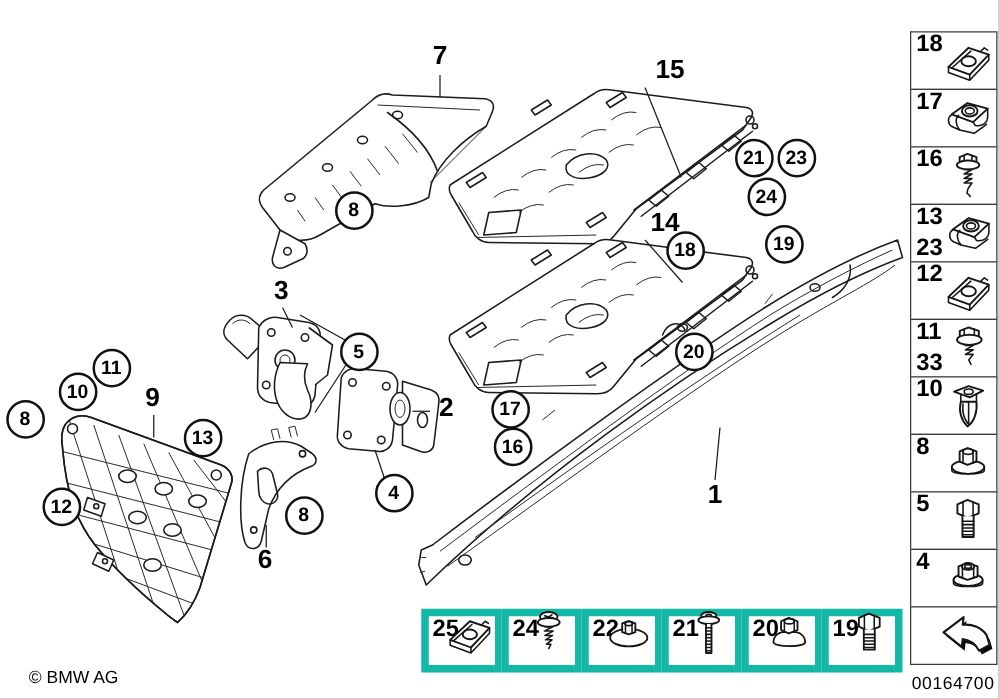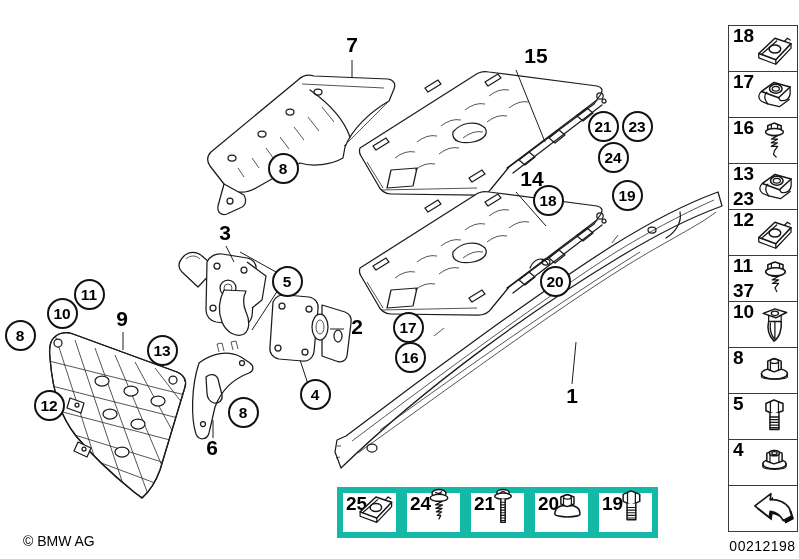--- a/index.html
+++ b/index.html
@@ -307,21 +307,21 @@
         </svg>
       </div>
       <div class="fbox">
         <span class="num">12</span>
         <svg class="ficon">
           <use href="#speed-nut-clip-icon"></use>
         </svg>
       </div>
       <div class="fbox twonum">
         <span class="num">11</span>
-        <span class="num second">37</span>
+        <span class="num second">33</span>
         <svg class="ficon">
           <use href="#bolt-washer-icon"></use>
         </svg>
       </div>
       <div class="fbox">
         <span class="num">10</span>
         <svg class="ficon">
           <use href="#expanding-rivet-icon"></use>
         </svg>
       </div>
@@ -357,34 +357,40 @@
           <use href="#speed-nut-clip-icon"></use>
         </svg>
       </div>
       <div class="bbox">
         <span class="num">24</span>
         <svg class="ficon">
           <use href="#screw-washer-long-icon"></use>
         </svg>
       </div>
       <div class="bbox">
+        <span class="num">22</span>
+        <svg class="ficon">
+          <use href="#washer-nut-icon"></use>
+        </svg>
+      </div>
+      <div class="bbox">
         <span class="num">21</span>
         <svg class="ficon">
           <use href="#stud-screw-icon"></use>
         </svg>
       </div>
       <div class="bbox">
         <span class="num">20</span>
         <svg class="ficon">
           <use href="#cone-nut-icon"></use>
         </svg>
       </div>
       <div class="bbox">
         <span class="num">19</span>
         <svg class="ficon">
           <use href="#hex-bolt-icon"></use>
         </svg>
       </div>
     </div>
 
   <div class="copyright">© BMW AG</div>
-  <div class="docnum">00212198</div>
+  <div class="docnum">00164700</div>
 </div>
 
 </body></html>

